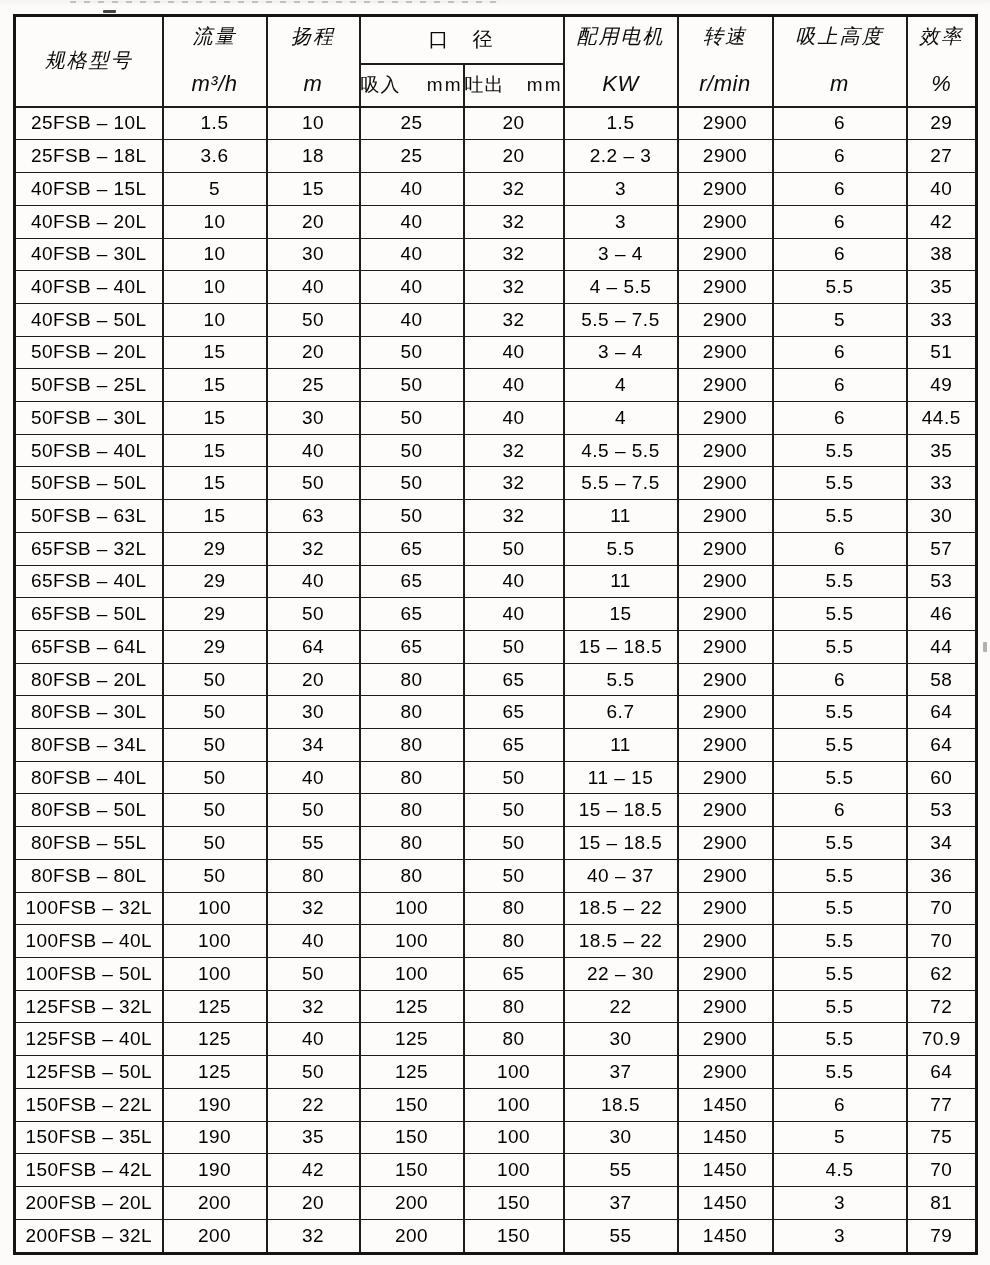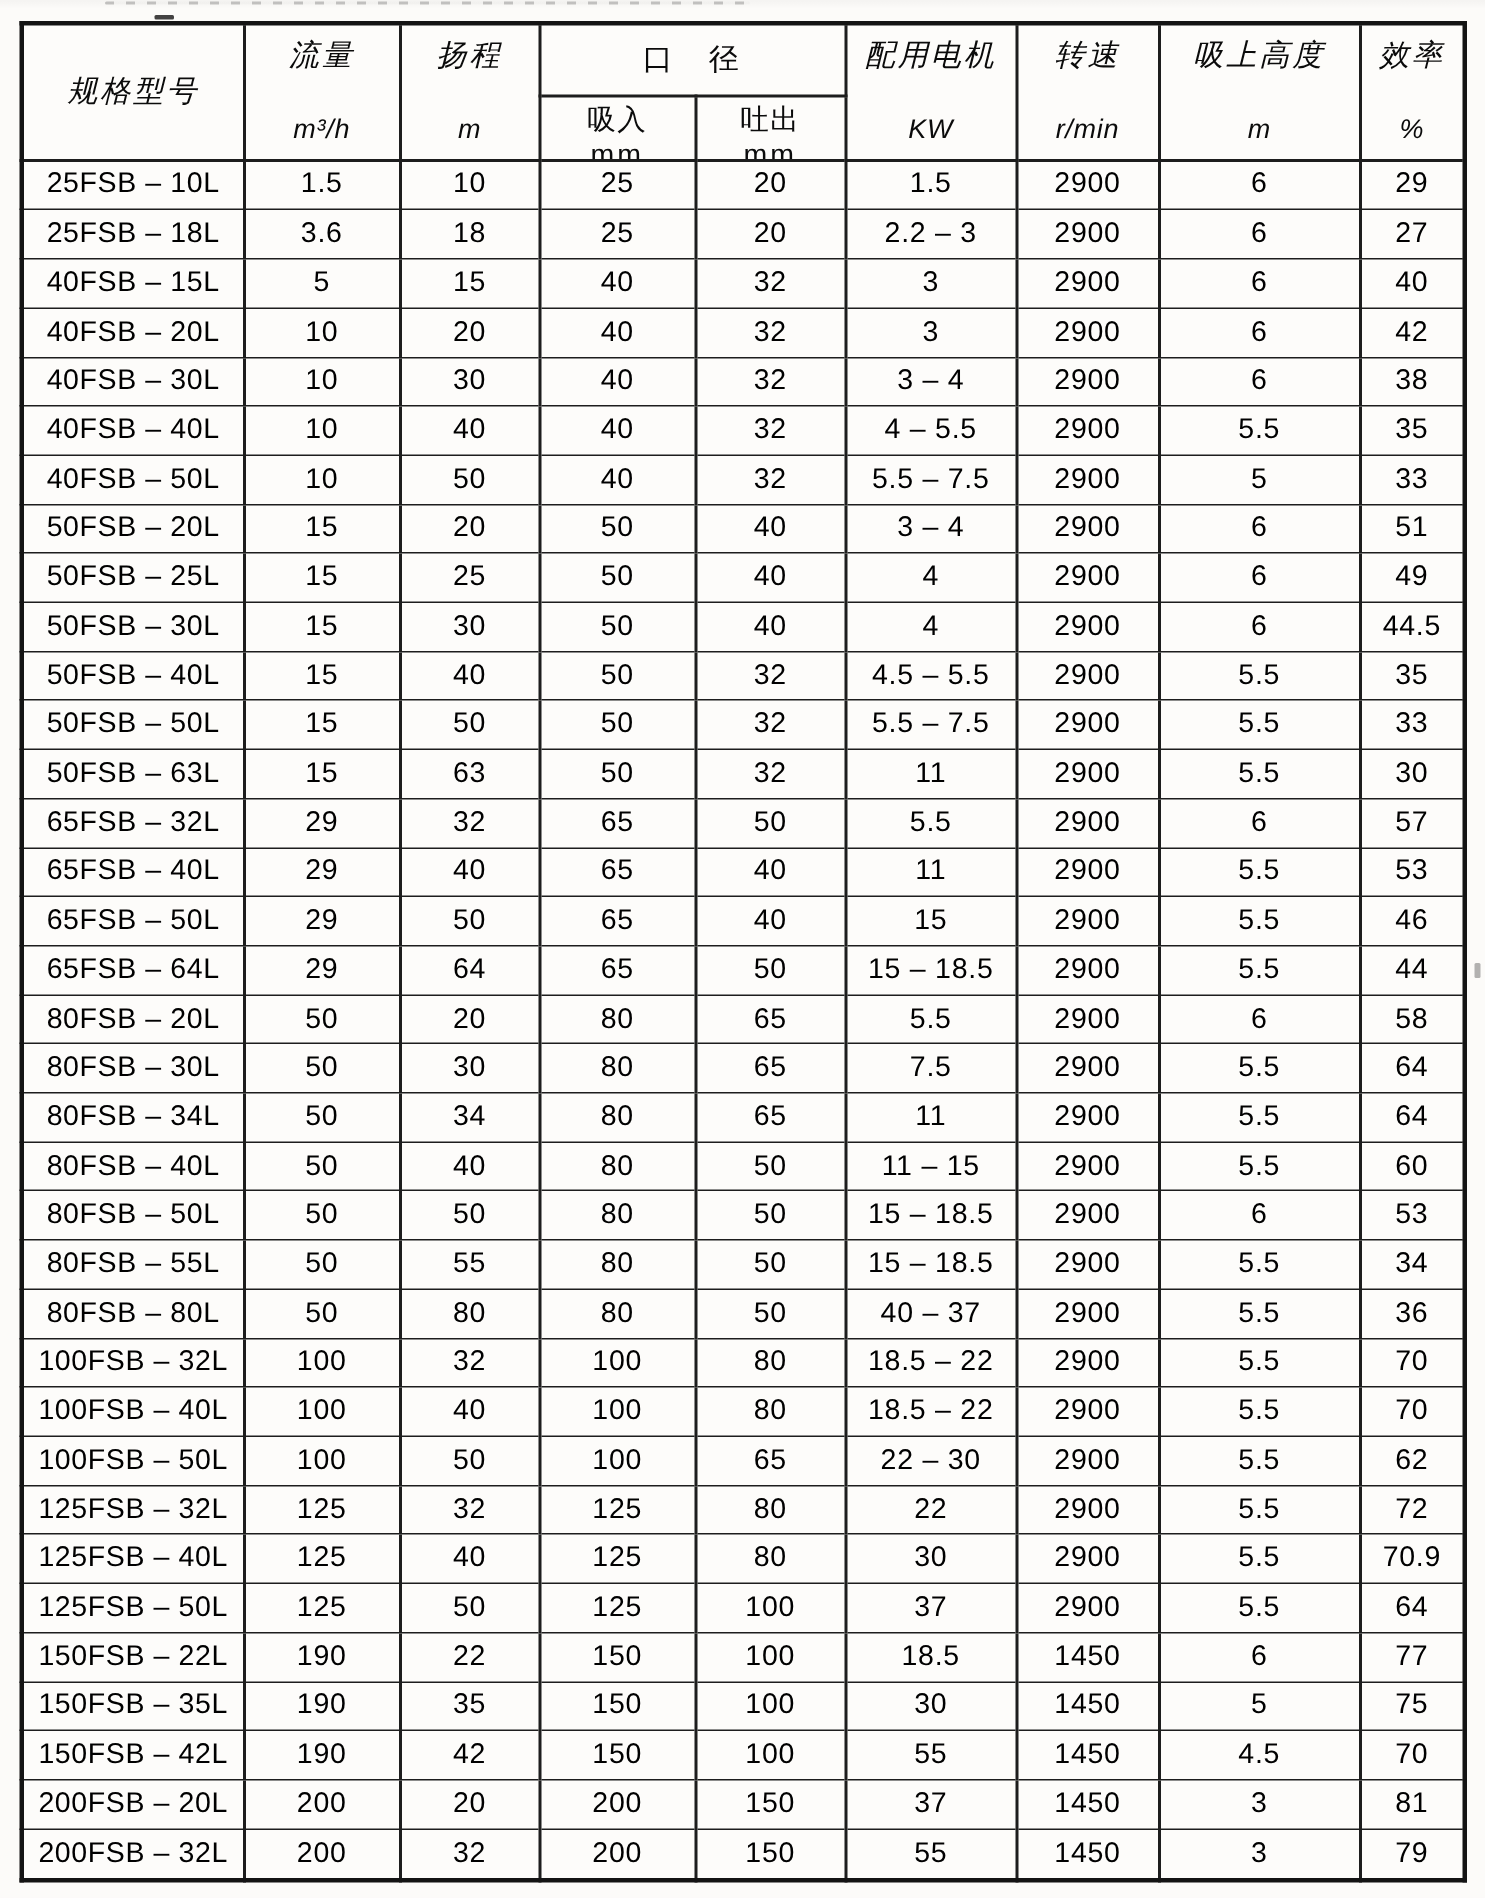--- a/index.html
+++ b/index.html
@@ -62,26 +62,25 @@
     display: flex;
     flex-direction: column;
     justify-content: space-between;
     height: 82px;
     padding: 3px 0 5px 0;
     box-sizing: border-box;
     font-style: italic;
   }
   .hc.center { justify-content: center; }
   .hc .unit {
-    font-size: 18px;
+    font-size: 22px;
     letter-spacing: 0.5px;
   }
   .sub {
     display: flex;
-    flex-direction: column;
     justify-content: space-between;
     align-items: center;
     height: 39px;
     padding: 1px 0 2px 0;
     box-sizing: border-box;
     font-size: 19px;
   }
   .sub .cjk { font-size: 19px; letter-spacing: 1px; }
 
   tbody td {
@@ -389,21 +388,21 @@
     <td>6</td>
     <td>58</td>
   </tr>
 
   <tr>
     <td class="model">80FSB – 30L</td>
     <td>50</td>
     <td>30</td>
     <td>80</td>
     <td>65</td>
-    <td>7.5</td>
+    <td>6.7</td>
     <td>2900</td>
     <td>5.5</td>
     <td>64</td>
   </tr>
 
   <tr>
     <td class="model">80FSB – 34L</td>
     <td>50</td>
     <td>34</td>
     <td>80</td>

